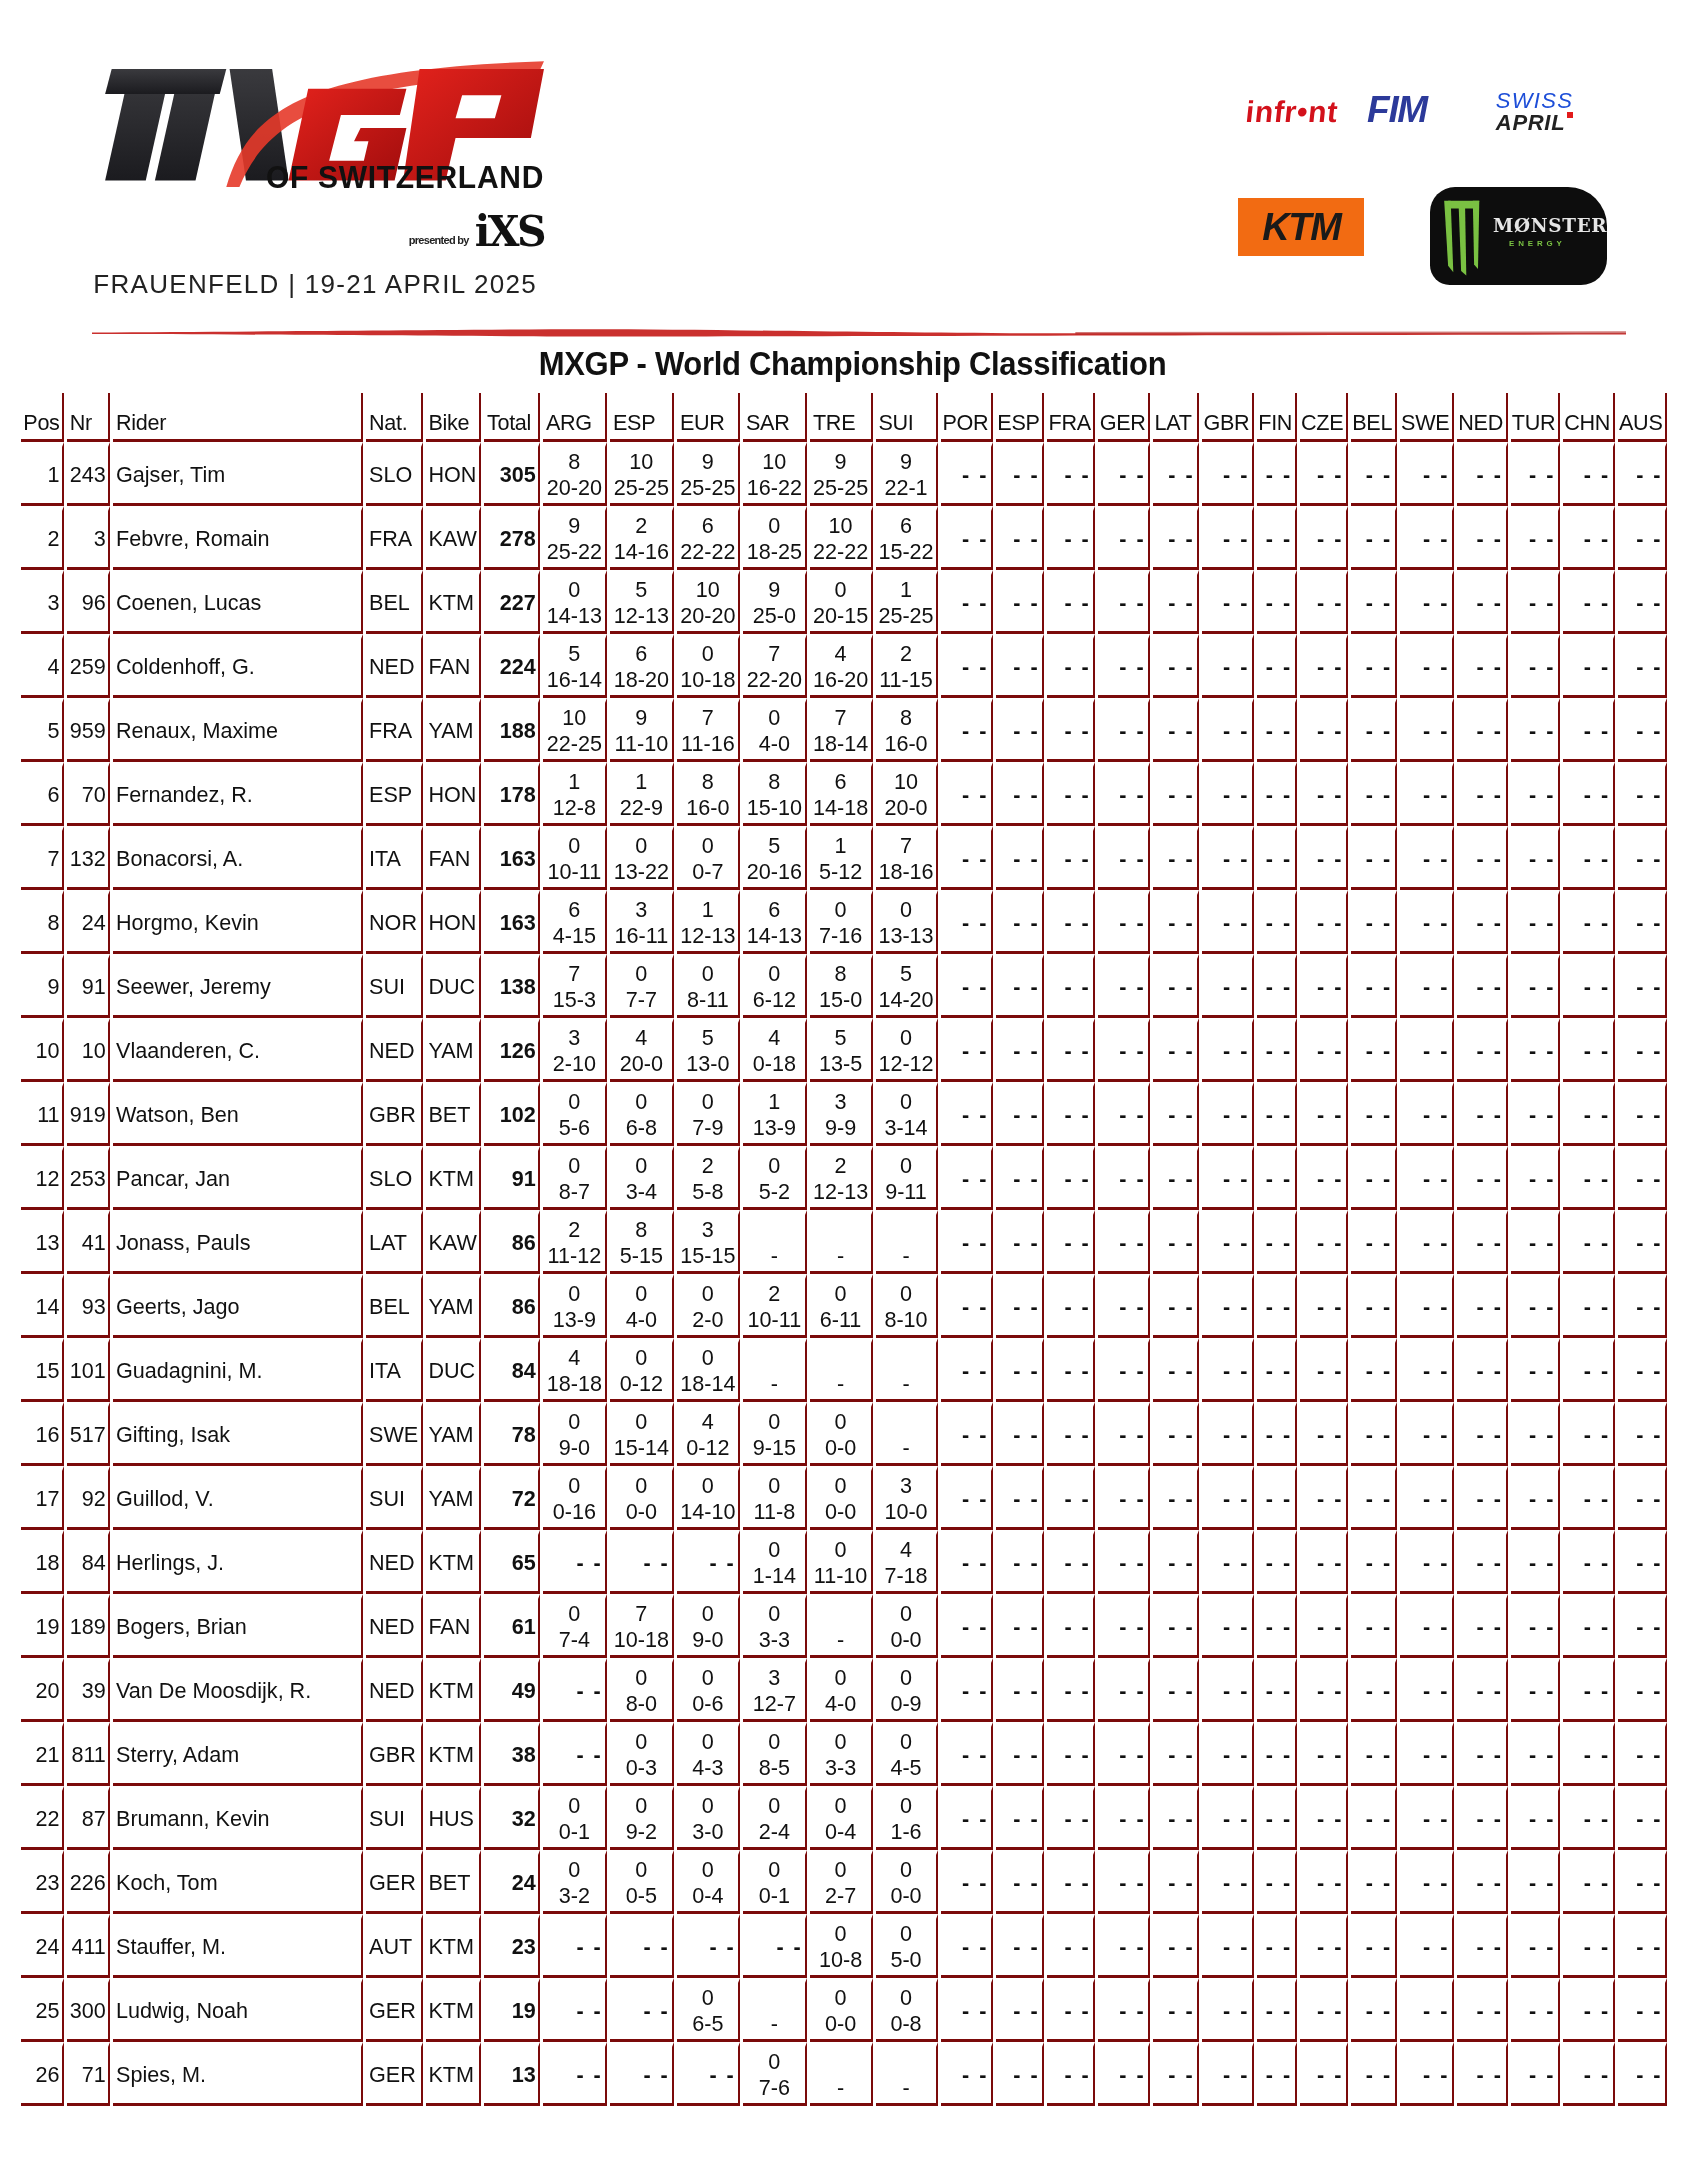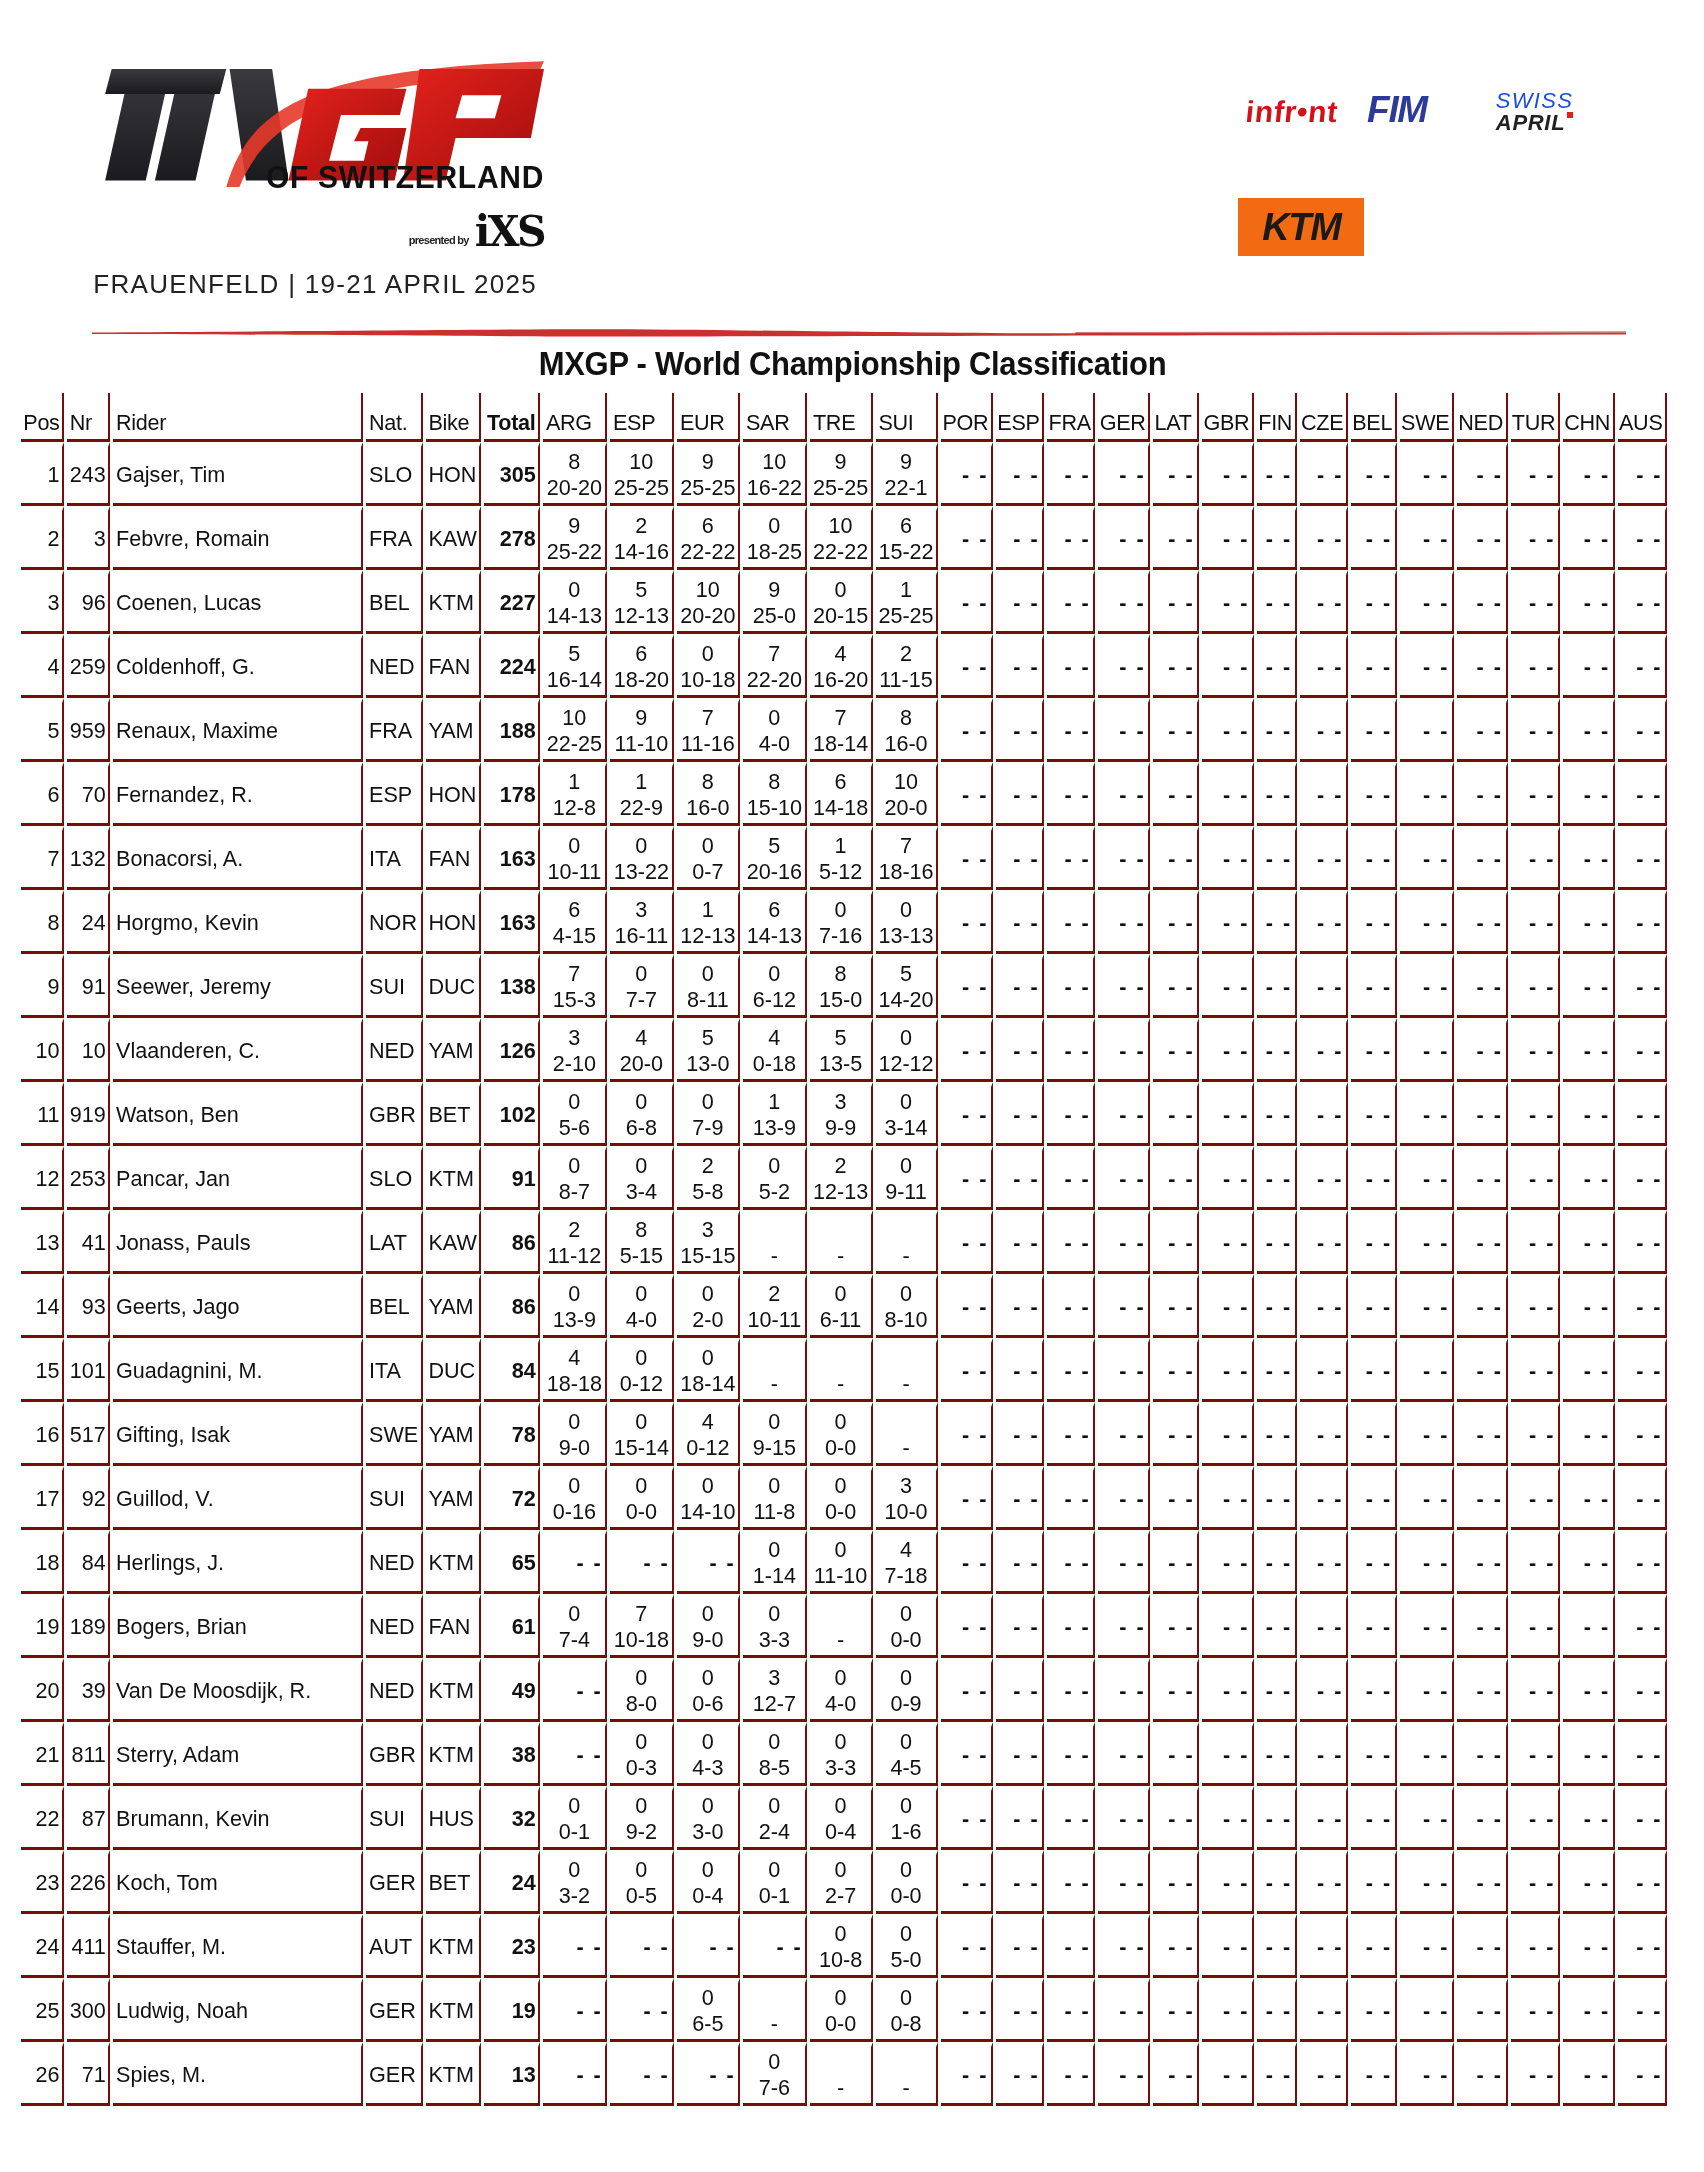--- a/index.html
+++ b/index.html
@@ -106,20 +106,31 @@
 </div>
 
 <div class="sponsors">
   <div class="sp sp-infront">infr•nt</div>
   <div class="sp sp-fim">FIM</div>
   <div class="sp sp-swissmoto">
     <span class="l1">SWISS</span>
     <span class="l2"><span>APRIL</span><span class="flag"></span></span>
   </div>
   <div class="sp sp-ktm">KTM</div>
+  <div class="sp sp-monster">
+    <div class="monster-blob"></div>
+    <svg class="monster-m" viewBox="0 0 80 130">
+      <path d="M8,10 L18,10 L22,120 L14,110 Z" fill="#7ac142"></path>
+      <path d="M30,12 L40,12 L42,125 L34,118 Z" fill="#7ac142"></path>
+      <path d="M52,10 L62,10 L60,115 L54,108 Z" fill="#7ac142"></path>
+      <path d="M14,10 L62,10 L60,22 L16,22 Z" fill="#7ac142"></path>
+    </svg>
+    <div class="monster-text">MØNSTER</div>
+    <div class="monster-energy">ENERGY</div>
+  </div>
 </div>
 
 <svg class="divider" viewBox="0 0 2340 14" preserveAspectRatio="none">
   <path d="M0,7 C200,6 400,4 700,2 C900,1 1100,6 1400,8 L2340,8 L2340,10 C1800,11 1200,12 800,13 C400,12 200,9 0,9 Z" fill="#c41a17" opacity="0.9"></path>
   <path d="M1500,6 L2340,5 L2340,9 L1500,10 Z" fill="#b3201c" opacity="0.6"></path>
 </svg>
 
 <div class="title">MXGP - World Championship Classification</div>
 
 <div class="table-wrap">
@@ -152,21 +163,21 @@
         <col style="width:46px">
         <col style="width:46px">
     </colgroup>
     <thead>
       <tr id="head-row">
         <th class="h-pos">Pos</th>
         <th>Nr</th>
         <th>Rider</th>
         <th>Nat.</th>
         <th>Bike</th>
-        <th style="font-weight:bold">Total</th>
+        <th style="font-weight:normal">Total</th>
       <th>ARG</th>
           <th>ESP</th>
           <th>EUR</th>
           <th>SAR</th>
           <th>TRE</th>
           <th>SUI</th>
           <th style="padding-left: 1.3px;">POR</th>
           <th style="padding-left: 1.3px;">ESP</th>
           <th style="padding-left: 1.3px;">FRA</th>
           <th style="padding-left: 1.3px;">GER</th>

